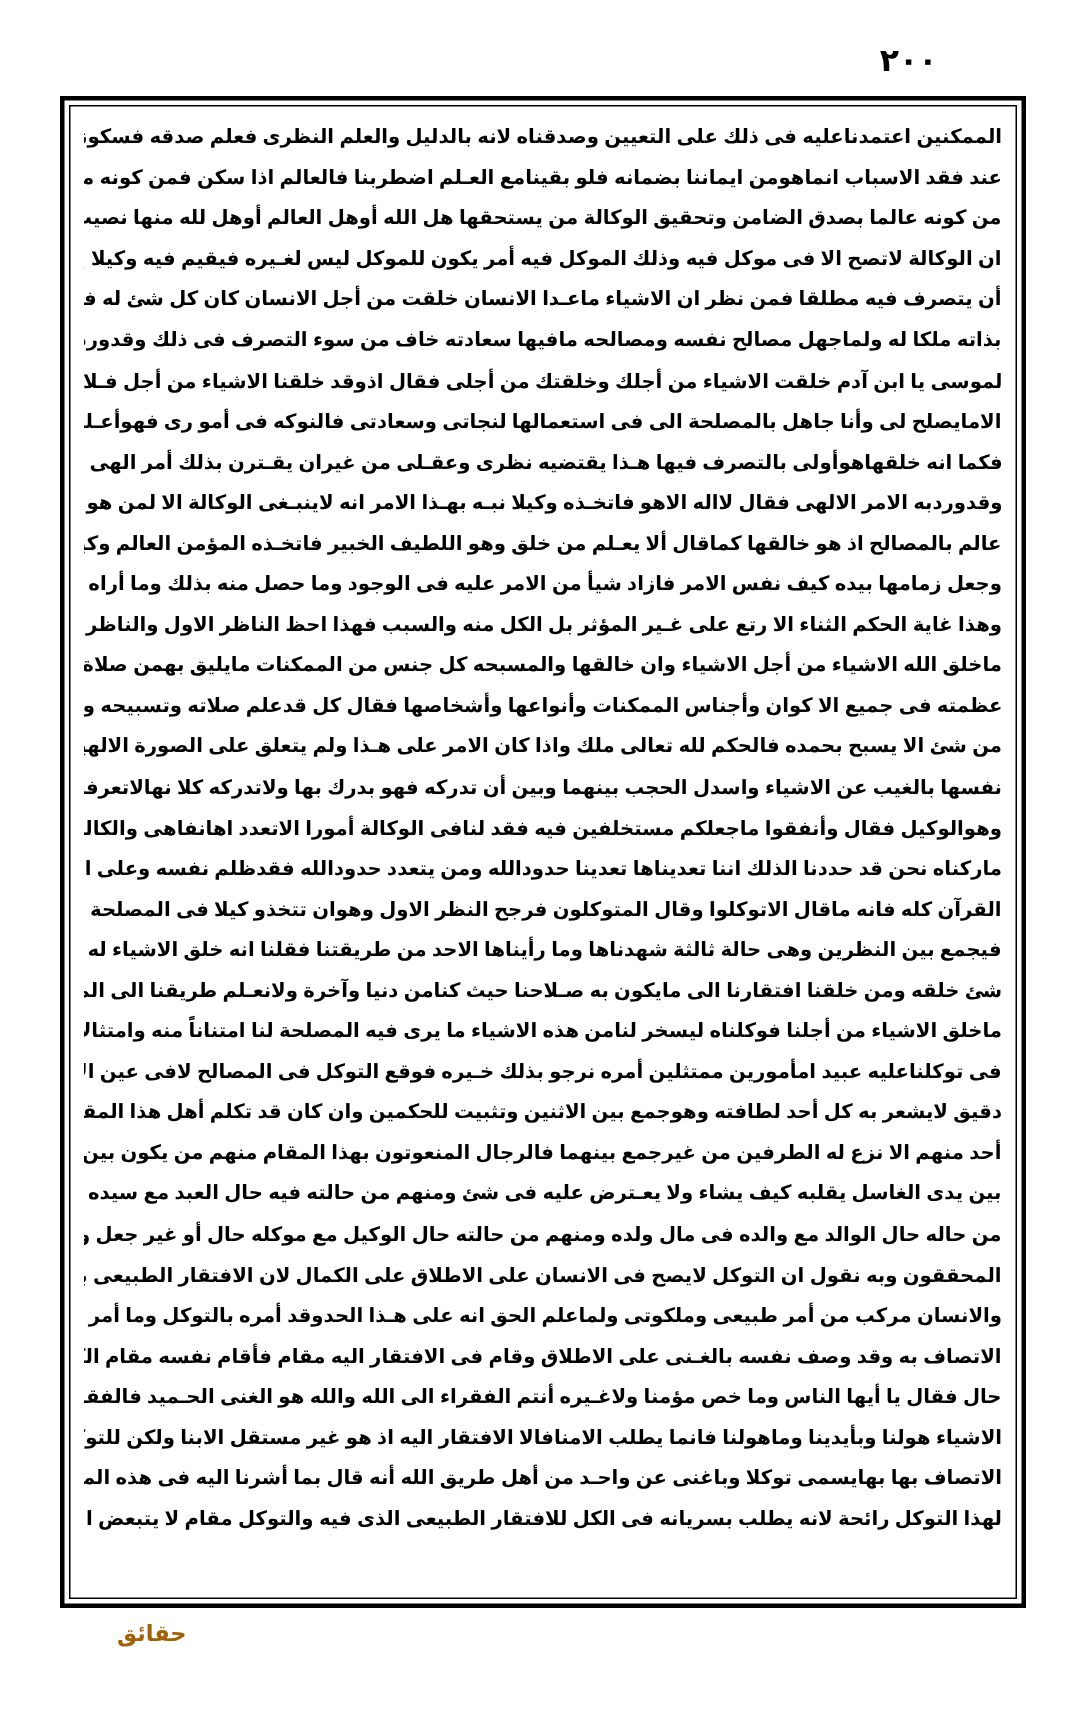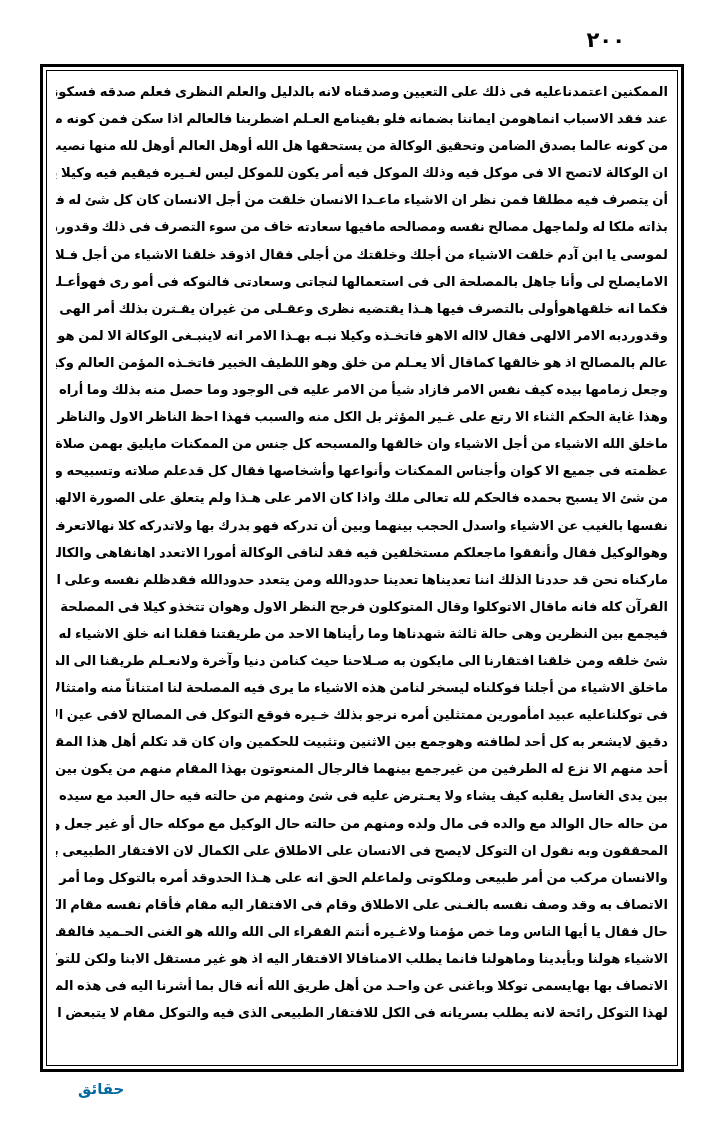--- a/index.html
+++ b/index.html
@@ -93,21 +93,21 @@
 
   
   .catchword {
     position: absolute;
     left: 78px;
     top: 1082px;
     direction: rtl;
     font-family: "DejaVu Sans", sans-serif;
     font-size: 15px;
     font-weight: 700;
-    color: #0369a1;
+    color: #a16207;
     line-height: 1;
   }
 </style>
 </head>
 <body>
 
 <div class="page">
 
   <div class="page-number">٢٠٠</div>
 

